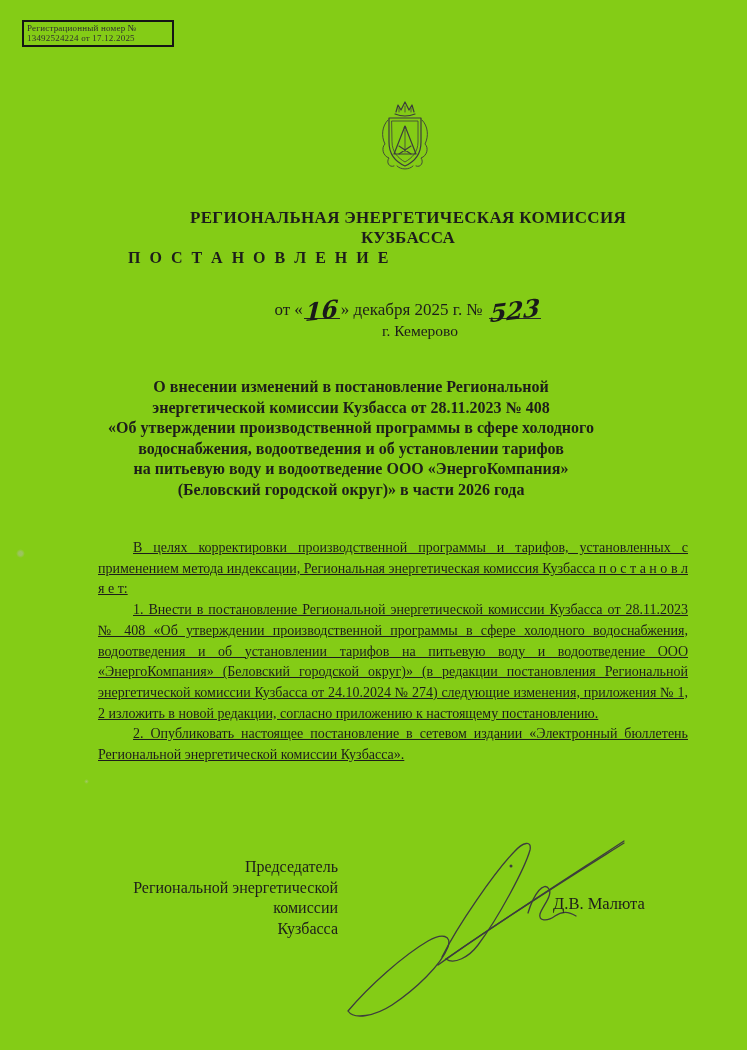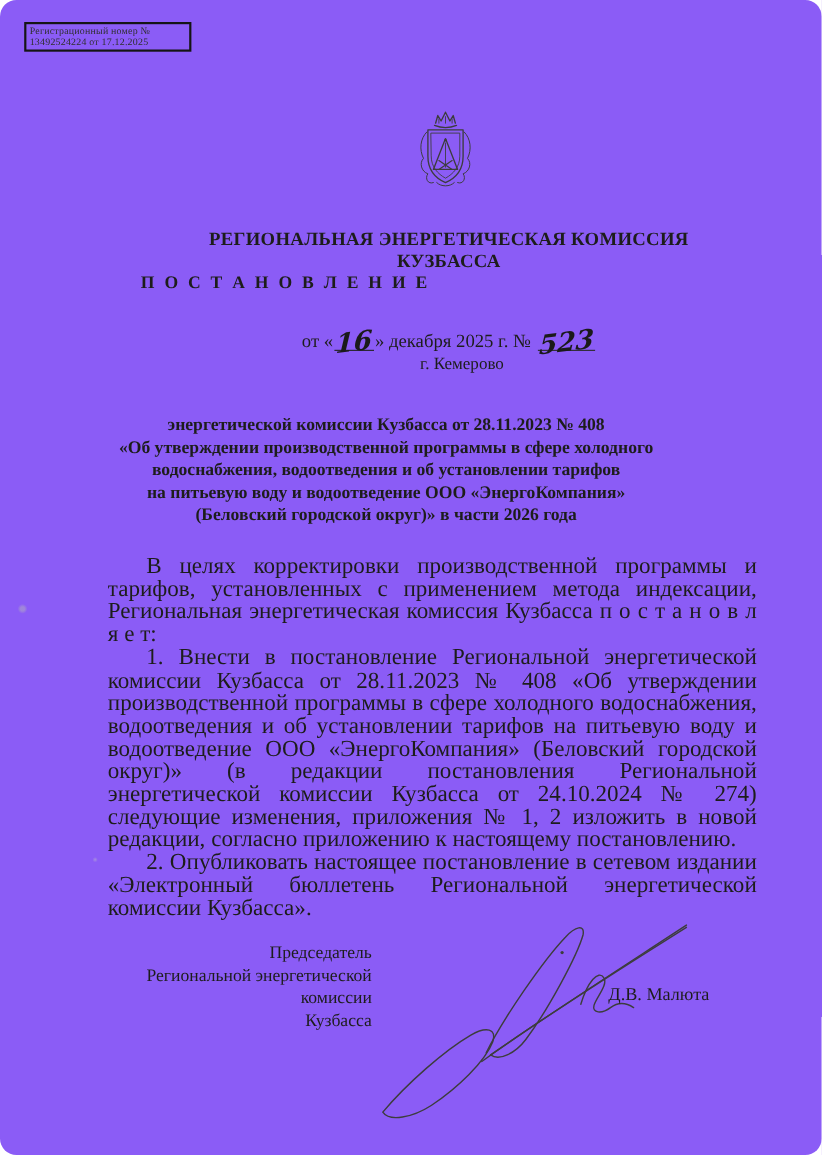--- a/index.html
+++ b/index.html
@@ -1,18 +1,18 @@
 <!DOCTYPE html>
 <html><head>
 <meta charset="utf-8">
 <style>
   html,body{margin:0;padding:0;background:#ffffff;}
   .page{
-    position:relative;width:747px;height:1050px;background:#8b5cf6;
-    font-family:"Liberation Serif","DejaVu Serif",serif;color:#1d1d1b;overflow:hidden;border-radius:15px;
+    position:relative;width:747px;height:1050px;background:#84cc16;
+    font-family:"Liberation Serif","DejaVu Serif",serif;color:#1d1d1b;overflow:hidden;
   }
   
   .stamp{
     position:absolute;left:22px;top:20px;width:142px;
     border:2px solid #151515;padding:1px 3px 2px 3px;
     font-size:9px;line-height:10px;color:#2f2f2f;letter-spacing:.2px;
   }
   
   .emblem{position:absolute;left:381px;top:99px;width:48px;height:72px;}
   
@@ -38,22 +38,22 @@
     transform:rotate(-7deg) skewX(-10deg);position:relative;top:4px;
   }
   .city{position:absolute;left:140px;top:322px;width:560px;text-align:center;font-size:15.5px;}
   
   .title{
     position:absolute;left:98px;top:377px;width:506px;text-align:center;
     font-weight:bold;font-size:16px;line-height:20.5px;
   }
   
   .body-text{
-    position:absolute;left:98px;top:504px;width:590px;
-    font-size:21px;line-height:20.7px;text-align:justify;
+    position:absolute;left:98px;top:538px;width:590px;
+    font-size:14px;line-height:20.7px;text-align:justify;text-decoration:underline;
   }
   .body-text p{margin:0;text-indent:35px;}
   
   .sig-block{
     position:absolute;left:98px;top:857px;width:240px;text-align:right;
     font-size:16px;line-height:20.5px;
   }
   .signer{position:absolute;left:553px;top:894px;font-size:16.5px;white-space:nowrap;}
   .signature-svg{position:absolute;left:341px;top:820px;width:292px;height:200px;}
   
@@ -101,20 +101,21 @@
 
   <div class="doc-type">П О С Т А Н О В Л Е Н И Е</div>
 
   <div class="date-line">
     <span>от «</span><span class="hw-slot"><span class="handwritten">16</span></span><span>» декабря 2025 г. №</span><span class="hw-slot num"><span class="handwritten">523</span></span>
   </div>
 
   <div class="city">г. Кемерово</div>
 
   <div class="title">
+    <div>О внесении изменений в постановление Региональной</div>
     <div>энергетической комиссии Кузбасса от 28.11.2023 № 408</div>
     <div>«Об утверждении производственной программы в сфере холодного</div>
     <div>водоснабжения, водоотведения и об установлении тарифов</div>
     <div>на питьевую воду и водоотведение ООО «ЭнергоКомпания»</div>
     <div>(Беловский городской округ)» в части 2026 года</div>
   </div>
 
   <div class="body-text">
     <p>В целях корректировки производственной программы и тарифов, установленных с применением метода индексации, Региональная энергетическая комиссия Кузбасса п о с т а н о в л я е т:</p>
     <p>1. Внести в постановление Региональной энергетической комиссии Кузбасса от 28.11.2023 № 408 «Об утверждении производственной программы в сфере холодного водоснабжения, водоотведения и об установлении тарифов на питьевую воду и водоотведение ООО «ЭнергоКомпания» (Беловский городской округ)» (в редакции постановления Региональной энергетической комиссии Кузбасса от 24.10.2024 № 274) следующие изменения, приложения № 1, 2 изложить в новой редакции, согласно приложению к настоящему постановлению.</p>

